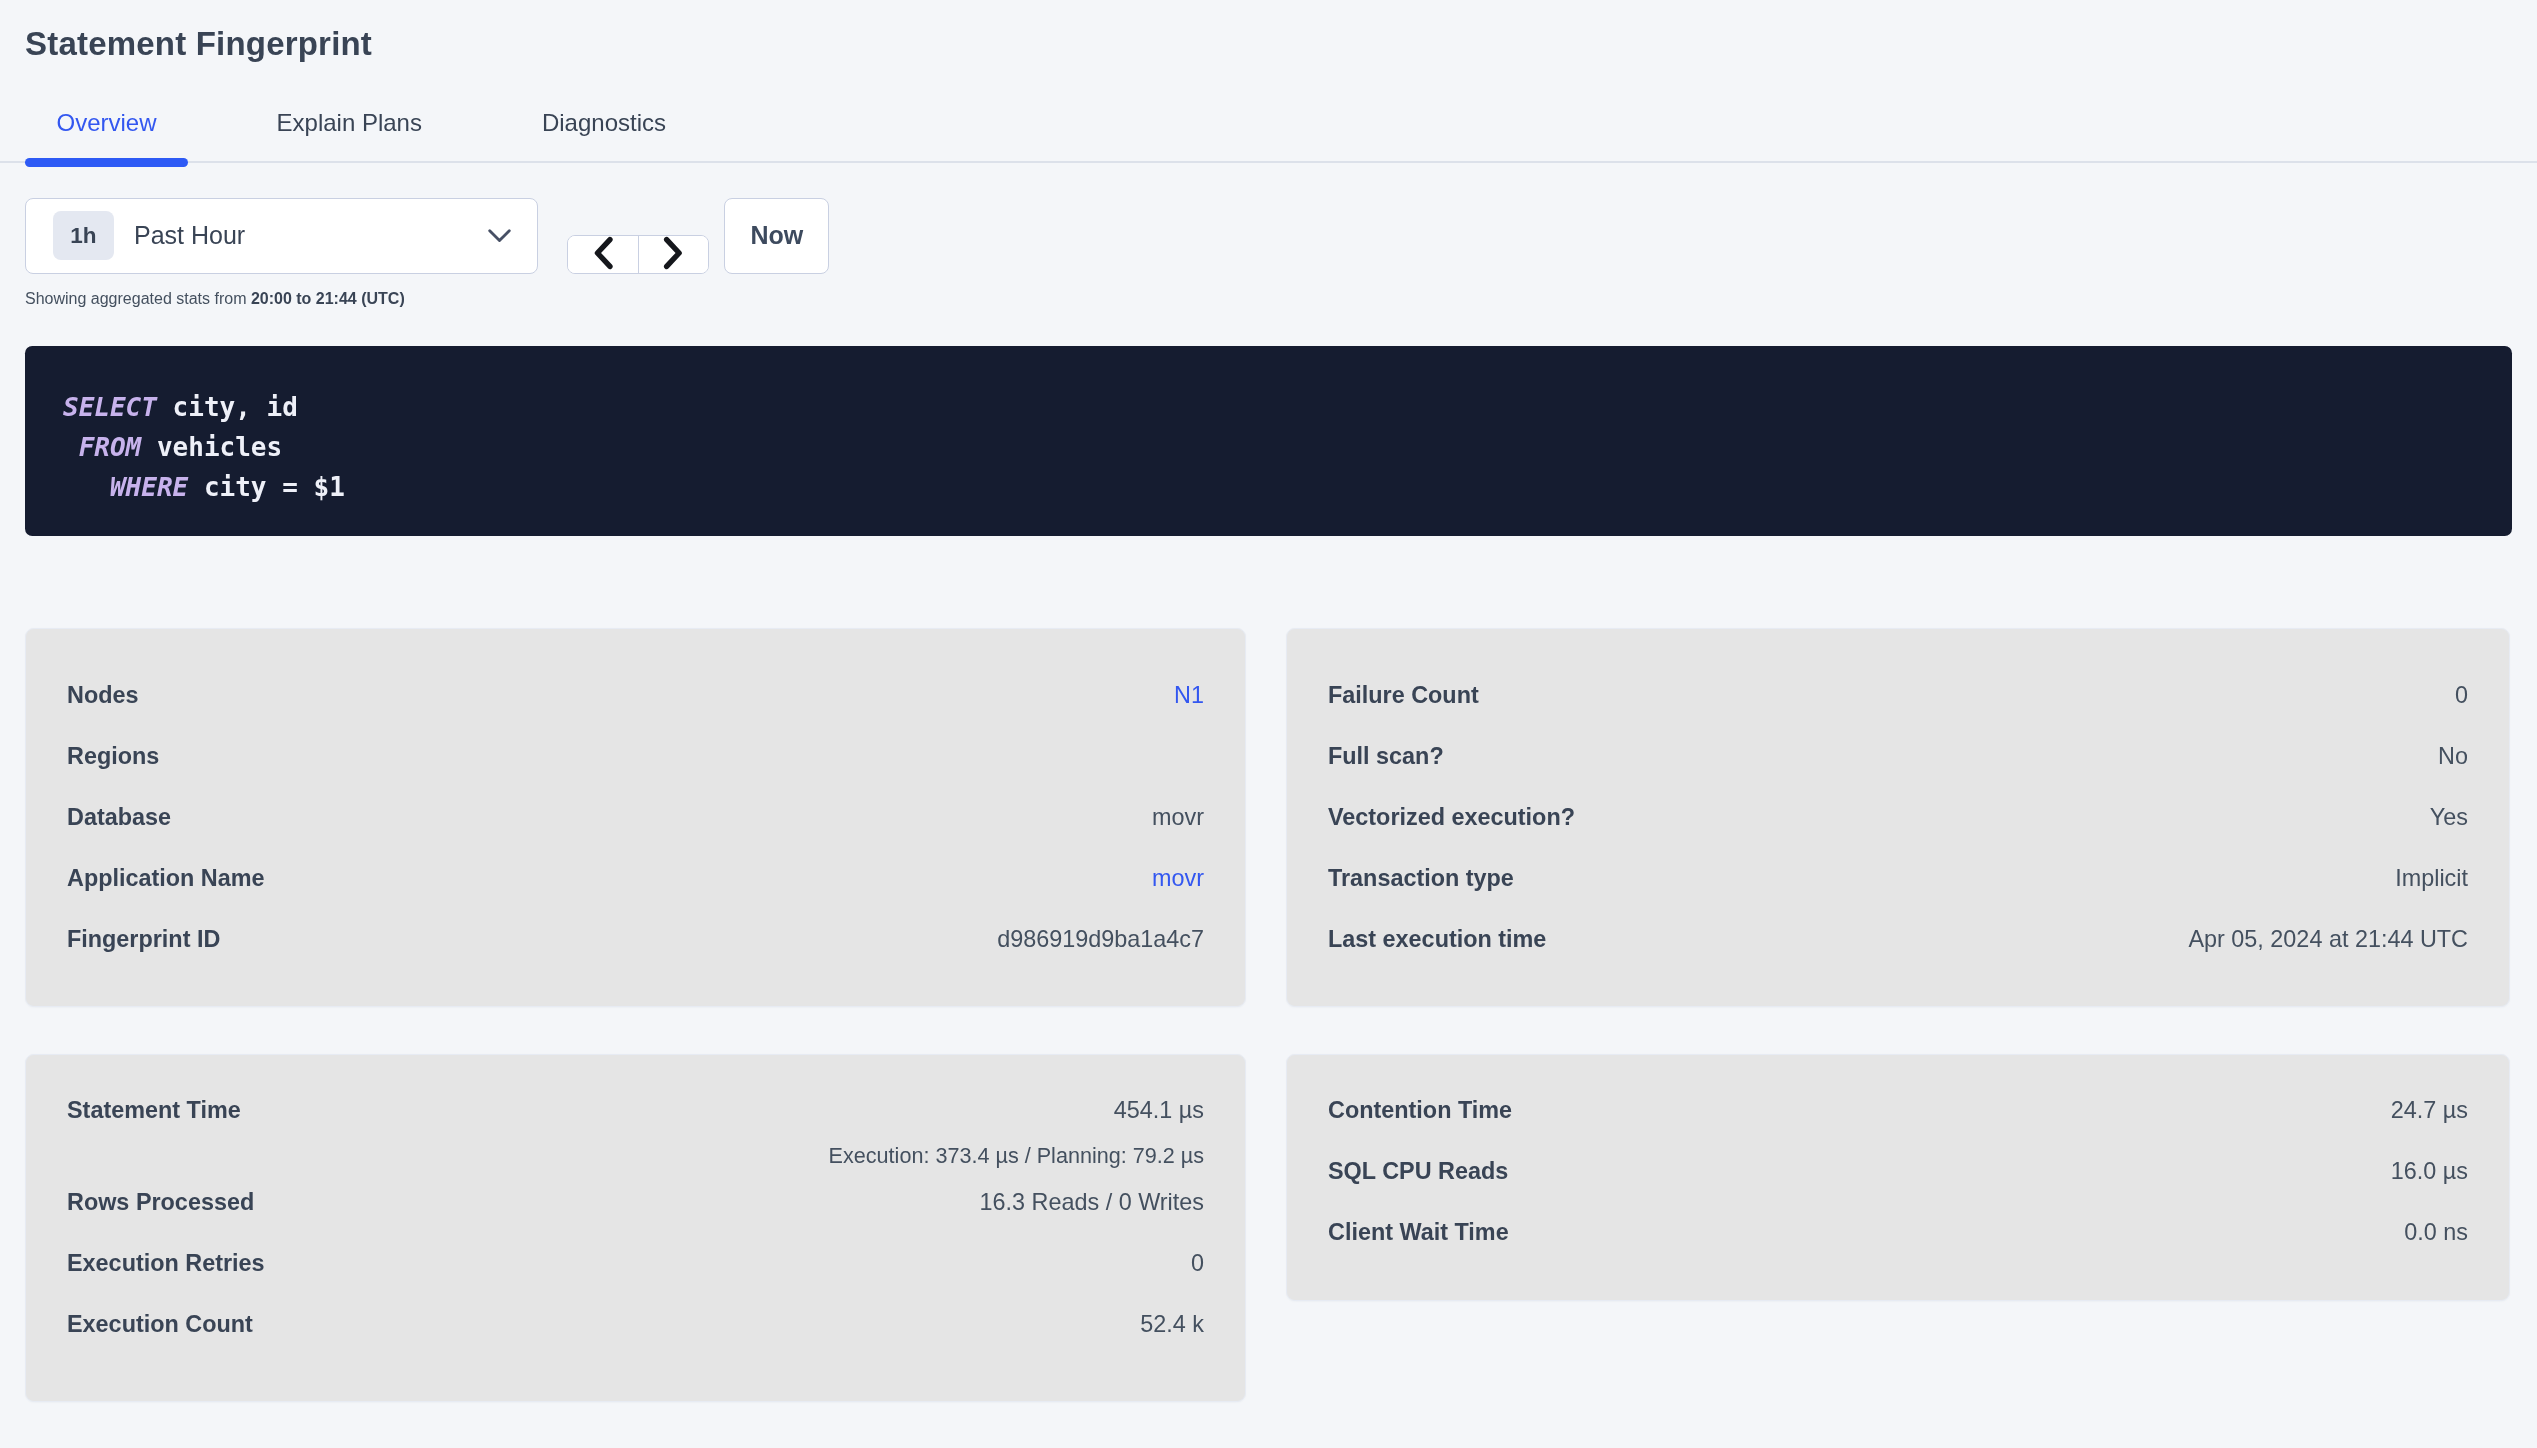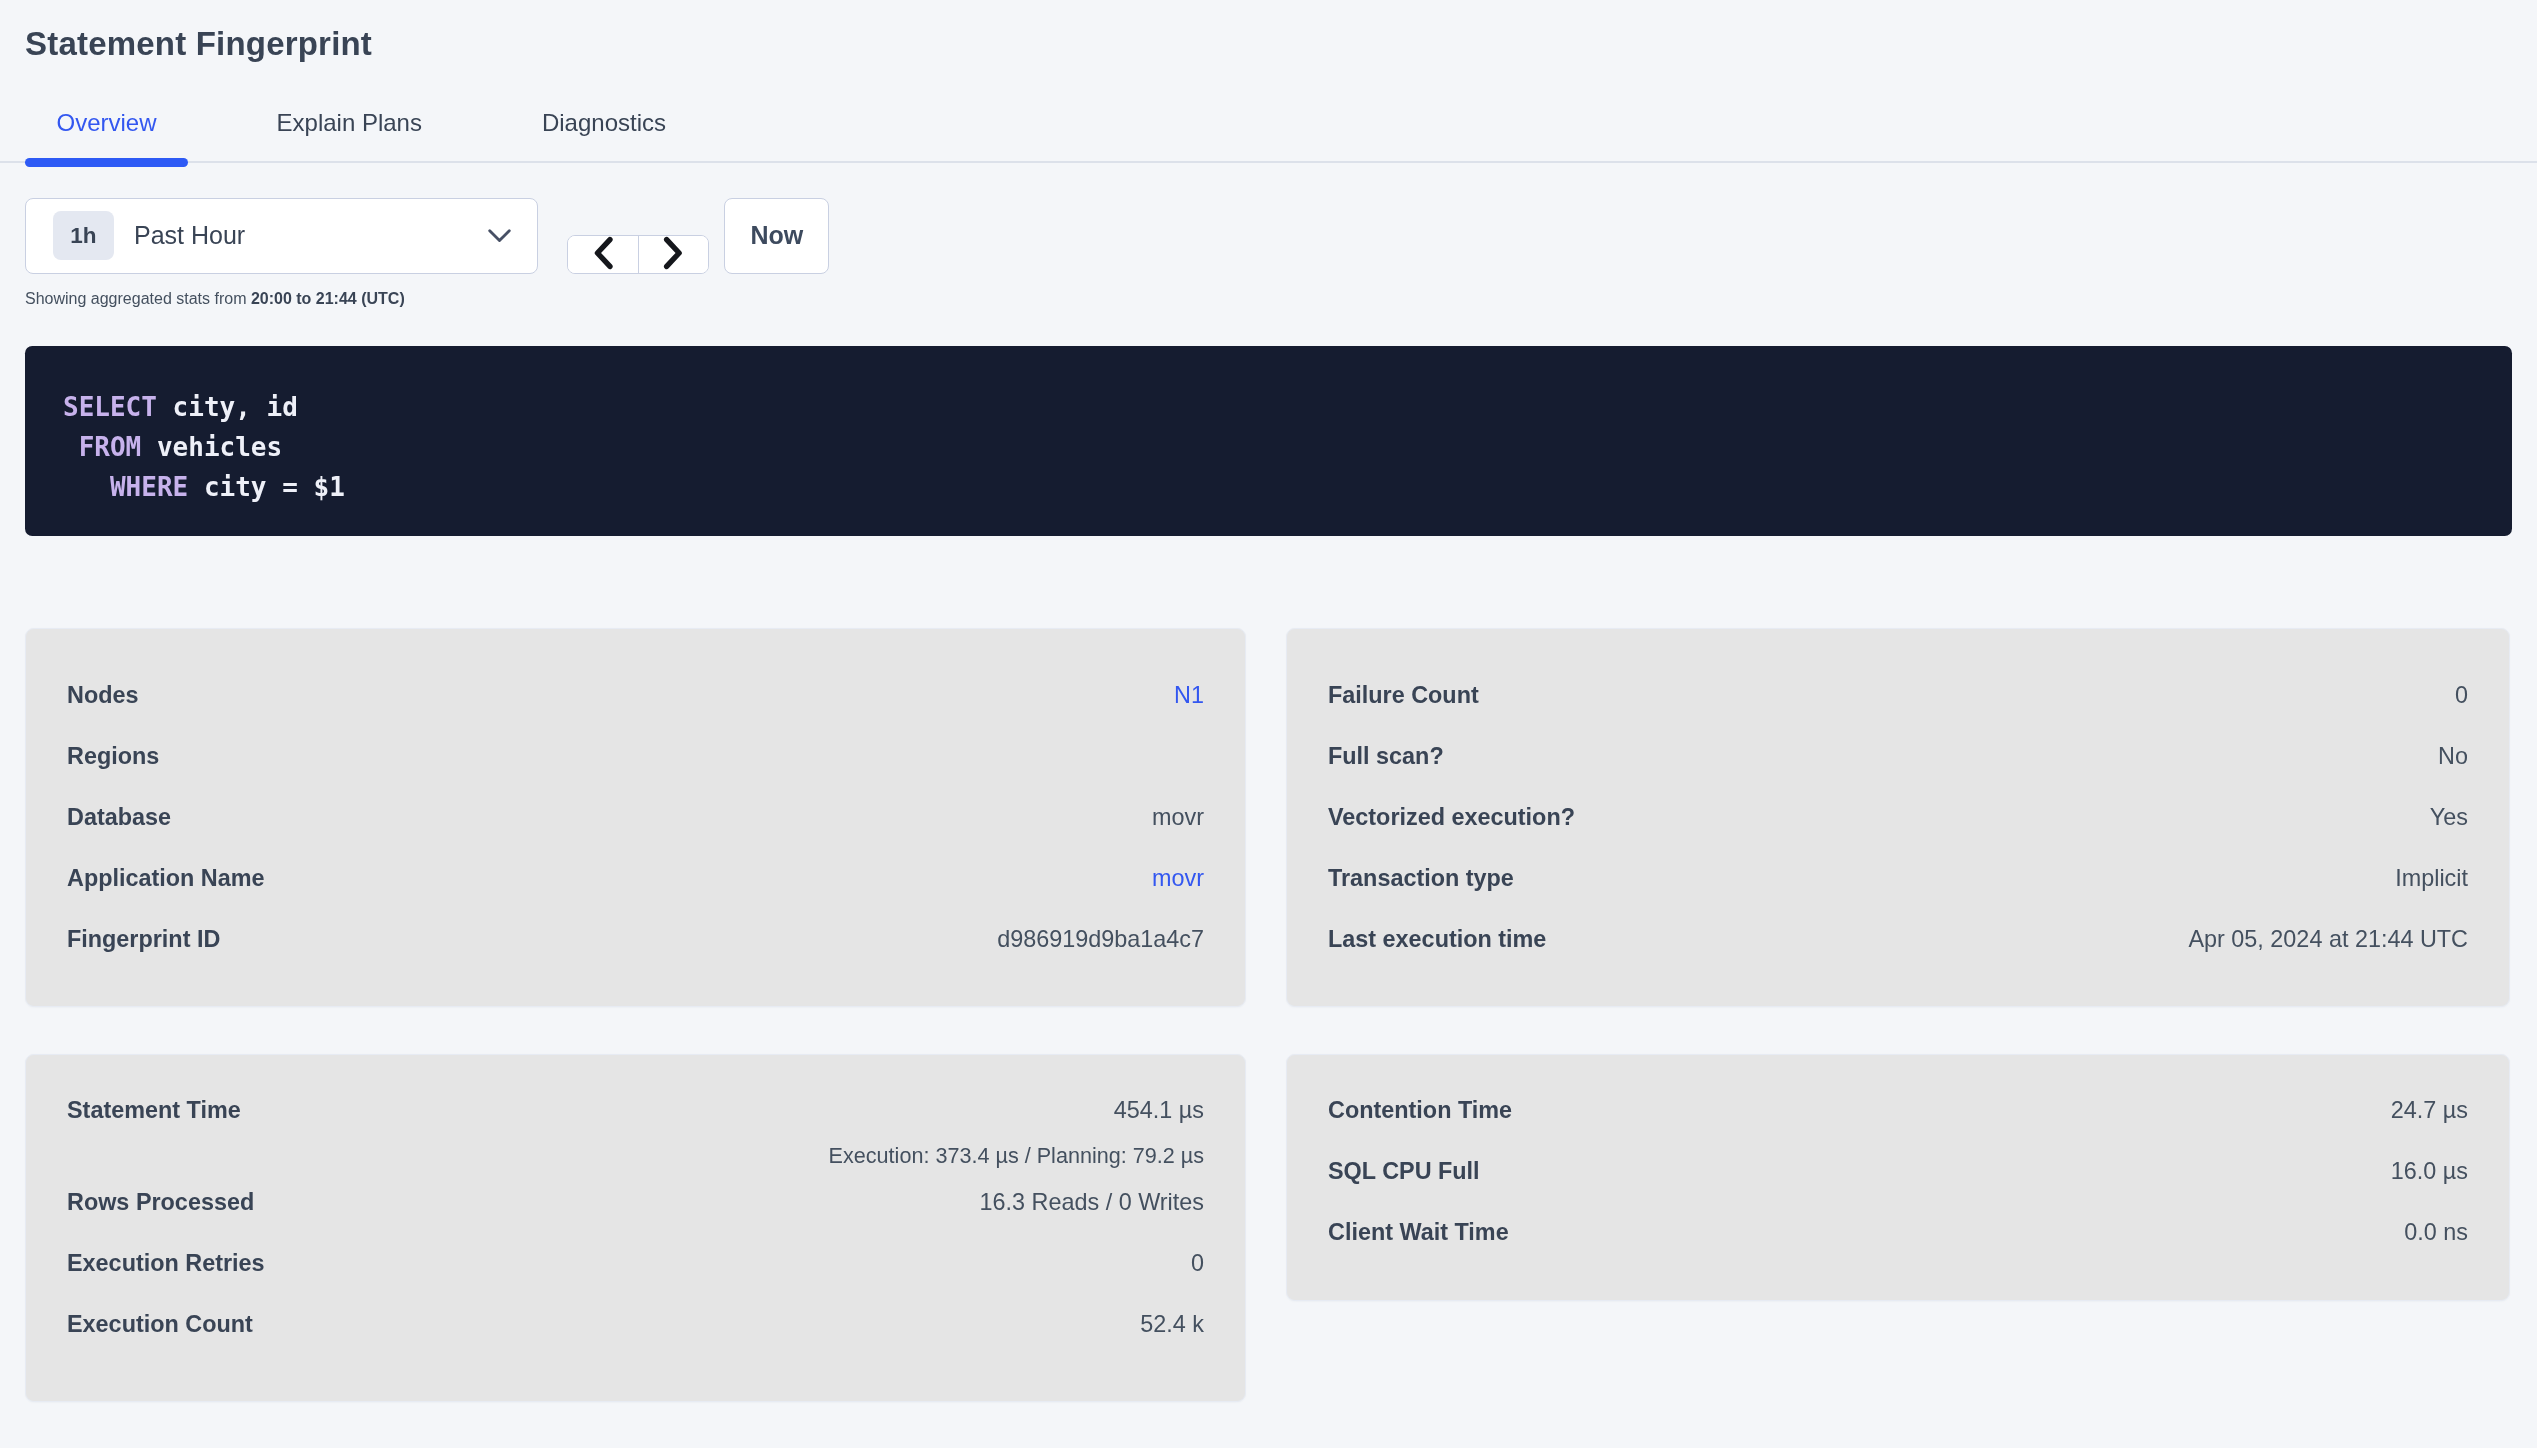--- a/index.html
+++ b/index.html
@@ -103,21 +103,21 @@
     padding: 41px 36px 0 38px;
   }
   .sql-line {
     font-family: "DejaVu Sans Mono", "Liberation Mono", monospace;
     font-size: 26px;
     line-height: 40px;
     font-weight: 700;
     color: #eef0f8;
     white-space: pre;
   }
-  .sql-kw { color: #c7b2ec; white-space: pre; }
+  .sql-kw { color: #c7b2ec; white-space: pre; font-style: italic; }
   .sql-rest { color: #eef0f8; white-space: pre; }
 
   
   .cards {
     margin-top: 92px;
     display: grid;
     grid-template-columns: 1221px 1224px;
     column-gap: 40px;
     row-gap: 47px;
     align-items: start;
@@ -286,21 +286,21 @@
           <span class="value">52.4 k</span>
         </div>
       </div>
 
       <div class="card h-perf-right">
         <div class="row">
           <span class="label">Contention Time</span>
           <span class="value">24.7 µs</span>
         </div>
         <div class="row">
-          <span class="label">SQL CPU Full</span>
+          <span class="label">SQL CPU Reads</span>
           <span class="value">16.0 µs</span>
         </div>
         <div class="row">
           <span class="label">Client Wait Time</span>
           <span class="value">0.0 ns</span>
         </div>
       </div>
 
     </div>
   </div>

